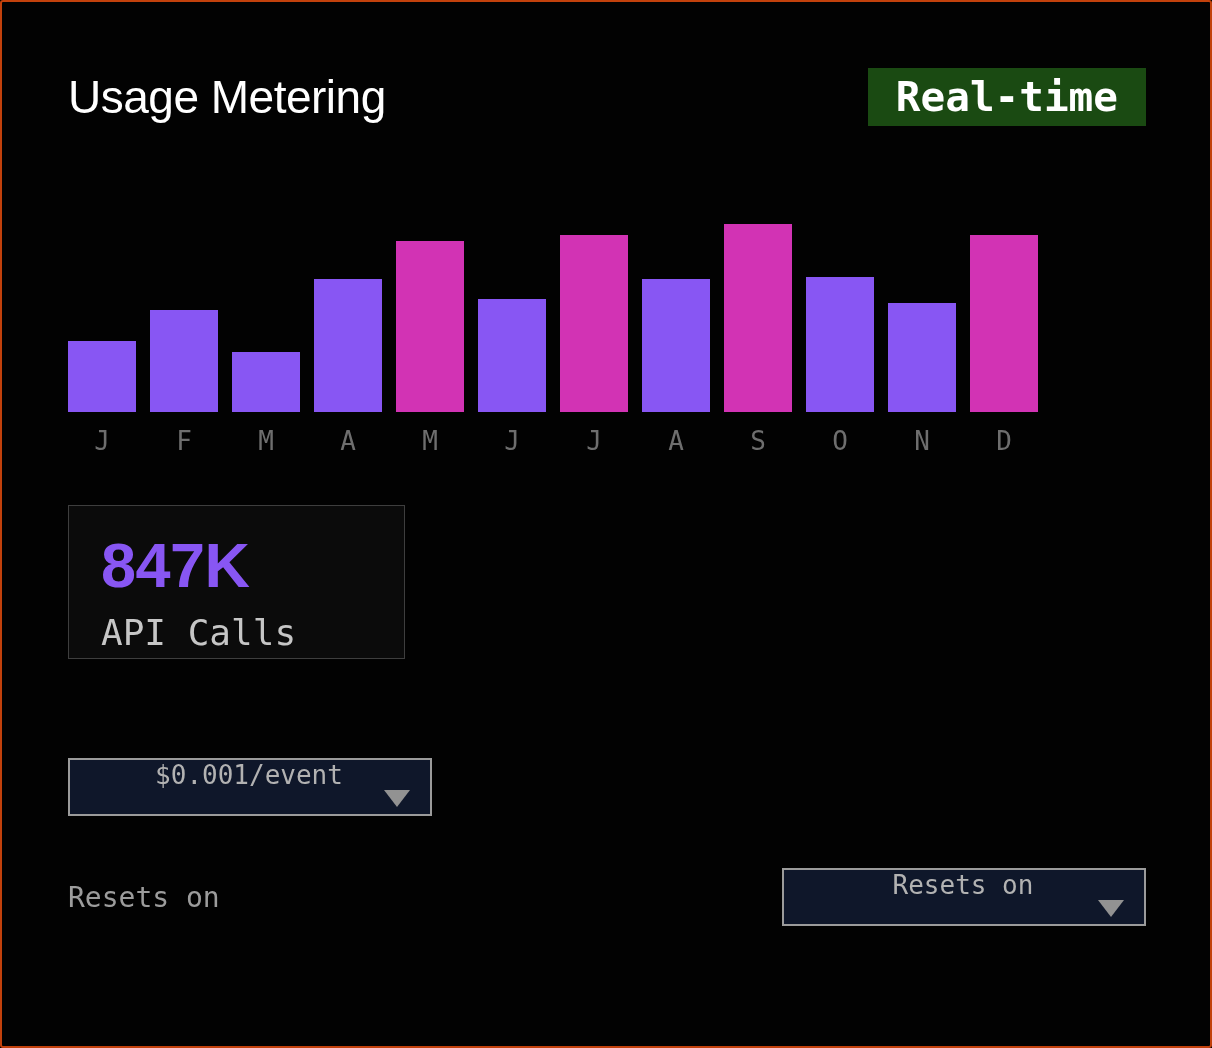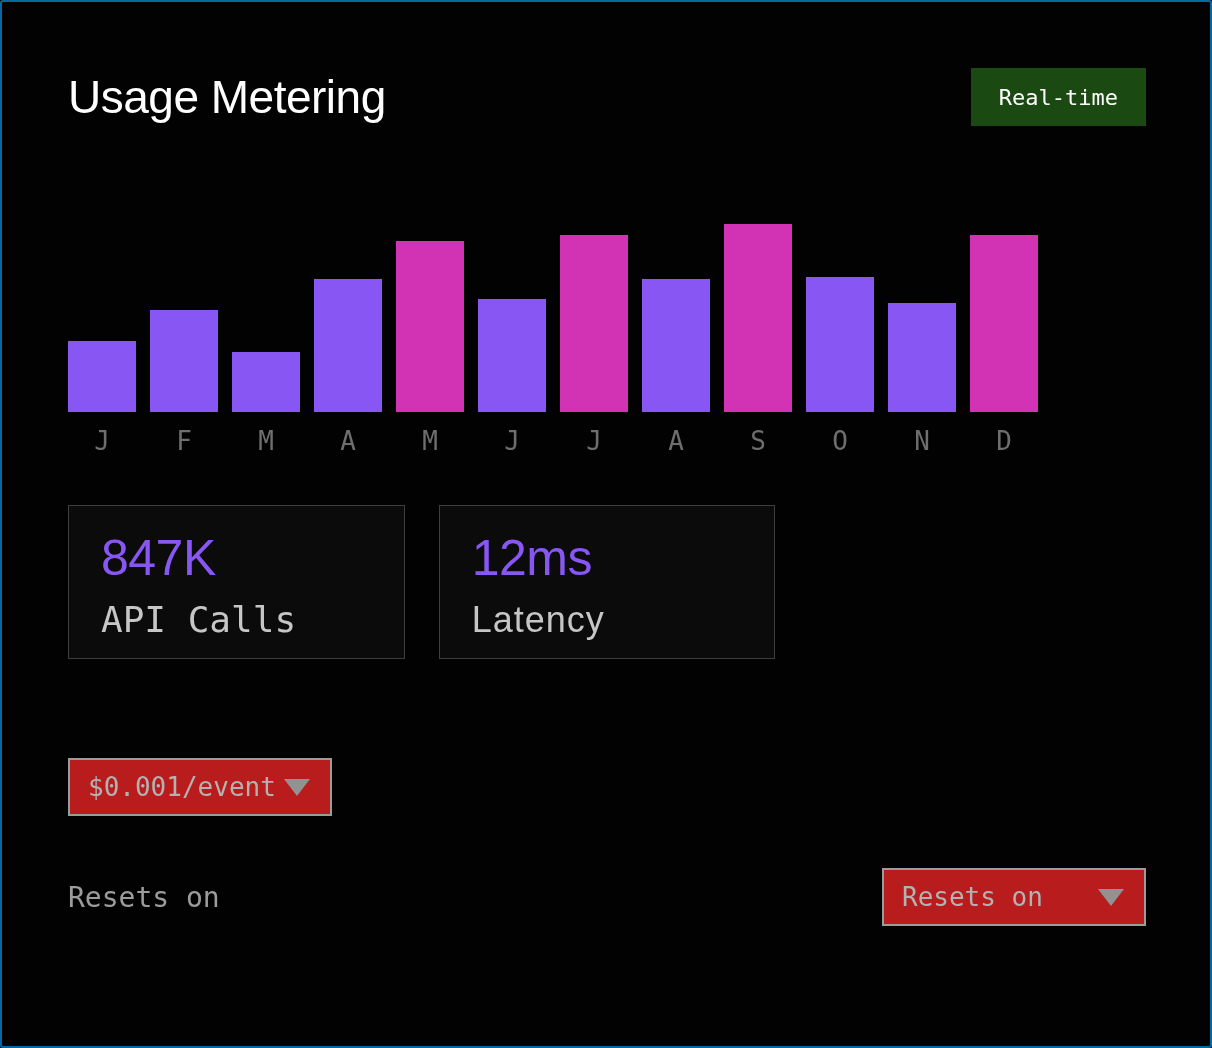--- a/index.html
+++ b/index.html
@@ -5,21 +5,21 @@
   * { margin: 0; padding: 0; box-sizing: border-box; }
   html, body { background: #000; }
   body {
     width: 1212px; height: 1048px;
     font-family: "Liberation Sans", sans-serif;
     overflow: hidden;
   }
   .page {
     width: 1212px; height: 1048px;
     background: #020202;
-    border: 2px solid #0369a1;
+    border: 2px solid #c2410c;
     border-radius: 3px;
     padding: 0 64px 0 66px;
   }
   
   .header {
     margin-top: 64px;
     height: 62px;
     display: flex;
     align-items: center;
     justify-content: space-between;
@@ -29,22 +29,23 @@
     font-size: 46px;
     font-weight: 500;
     letter-spacing: -0.5px;
   }
   .badge {
     height: 58px;
     padding: 0 28px;
     display: flex;
     align-items: center;
     font-family: "DejaVu Sans Mono", monospace;
-    font-size: 22px;
+    font-size: 41px;
     color: #ffffff;
+    font-weight: bold;
   }
   
   .chart {
     margin-top: 96px;
     display: flex;
     gap: 14px;
   }
   .bar-col {
     width: 68px;
     display: flex;
@@ -72,22 +73,22 @@
     grid-template-columns: repeat(3, 1fr);
     gap: 34px;
   }
   .stat-card {
     height: 154px;
     background: #0b0b0b;
     border: 1px solid #3e3e3e;
     padding: 26px 32px;
   }
   .stat-value {
-    font-size: 50px;
-    font-weight: 400;
+    font-size: 63px;
+    font-weight: 700;
     letter-spacing: -0.5px;
     line-height: 1.05;
   }
   .stat-label {
     margin-top: 14px;
     font-family: "DejaVu Sans Mono", monospace;
     font-size: 36px;
     color: #c6c6c6;
   }
   .stat-card.sans-label .stat-label {
@@ -102,28 +103,29 @@
     justify-content: space-between;
     margin-bottom: 52px;
   }
   .settings-row:last-child { margin-bottom: 0; }
   .setting-label {
     font-family: "DejaVu Sans Mono", monospace;
     font-size: 28px;
     color: #9c9c9c;
   }
   .select-box {
-    width: 264px;
+    width: 364px;
     height: 58px;
-    background: #b91c1c;
+    background: #0f172a;
     border: 2px solid #9b9b9b;
     display: flex;
     align-items: center;
     padding: 0 20px 0 18px;
     cursor: pointer;
+    flex-direction: column;
   }
   .select-value {
     font-family: "DejaVu Sans Mono", monospace;
     font-size: 26px;
     color: #b2b2b2;
   }
   .select-arrow {
     margin-left: auto;
     width: 0; height: 0;
     border-left: 13px solid transparent;
@@ -214,24 +216,20 @@
         </div>
         <div class="month-label">D</div>
       </div>
     </div>
 
   <div class="stats-row" id="stats-row">
       <div class="stat-card">
         <div class="stat-value" style="color: rgb(136, 86, 243);">847K</div>
         <div class="stat-label">API Calls</div>
       </div>
-      <div class="stat-card sans-label">
-        <div class="stat-value" style="color: rgb(136, 86, 243);">12ms</div>
-        <div class="stat-label">Latency</div>
-      </div>
     </div>
 
   <div class="settings" id="settings">
       <div class="settings-row">
         <div class="select-box">
           <div class="select-value">$0.001/event</div>
           <div class="select-arrow"></div>
         </div>
       </div>
       <div class="settings-row">

